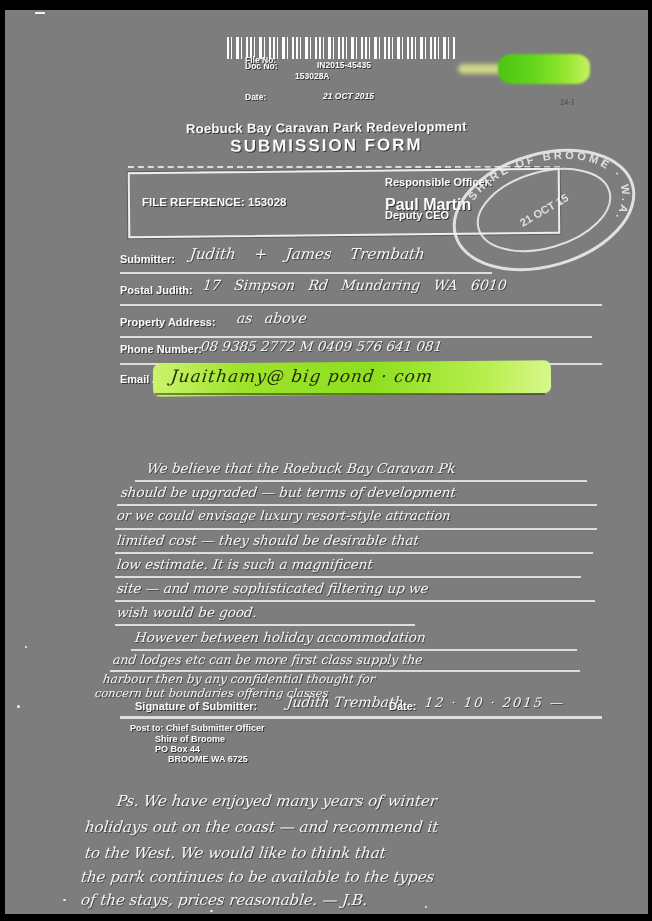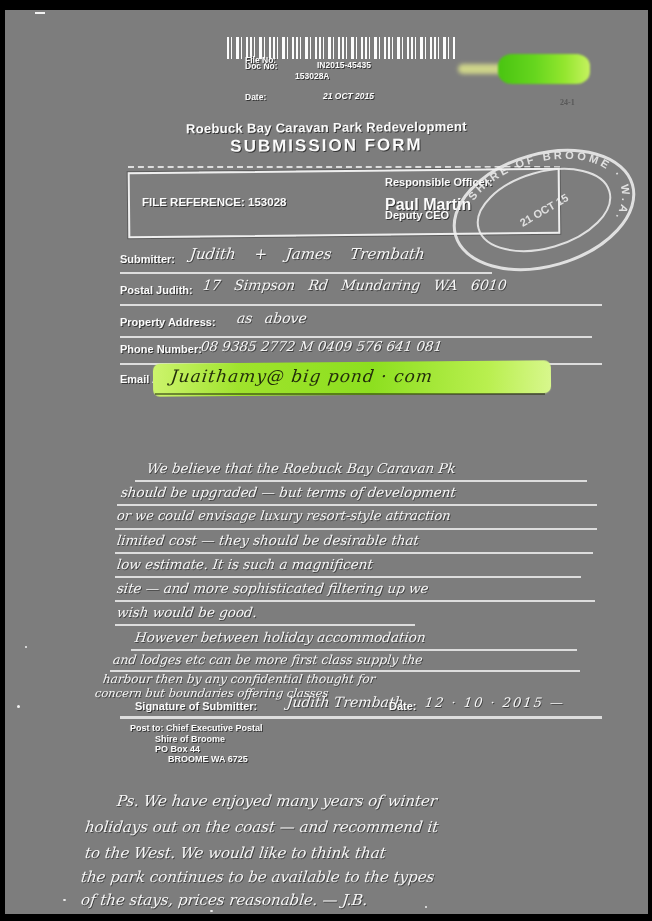--- a/index.html
+++ b/index.html
@@ -107,21 +107,21 @@
   <div class="uline" style="left:105px;top:660px;width:470px;"></div>
   <div class="hand" style="left:98px;top:662px;font-size:12px;">harbour then by any confidential thought for</div>
   <div class="hand" style="left:90px;top:676px;font-size:11.5px;">concern but boundaries offering classes</div>
 
   <div class="printed" style="left:116px;top:690px;font-size:11px;margin-left:14px;">Signature of Submitter:</div>
   <div class="hand" style="left:282px;top:684px;font-size:14px;">Judith Trembath</div>
   <div class="printed" style="left:384px;top:690px;font-size:11px;">Date:</div>
   <div class="hand" style="left:420px;top:685px;font-size:13px;letter-spacing:2px;">12 · 10 · 2015 —</div>
   <div class="uline" style="left:115px;top:706px;width:482px;border-bottom-width:3px;"></div>
 
-  <div class="printed" style="left:125px;top:713px;font-size:9px;">Post to: Chief Executive Postal</div>
+  <div class="printed" style="left:125px;top:713px;font-size:9px;">Post to: Chief Submitter Officer</div>
   <div class="printed" style="left:150px;top:724px;font-size:9px;">Shire of Broome</div>
   <div class="printed" style="left:150px;top:734px;font-size:9px;">PO Box 44</div>
   <div class="printed" style="left:150px;top:744px;font-size:9px;padding-left:13px;">BROOME WA 6725</div>
 
   <div class="hand" style="left:112px;top:782px;font-size:15px;">Ps.   We have enjoyed many years of winter</div>
   <div class="hand" style="left:80px;top:808px;font-size:15px;">holidays out on the coast — and recommend it</div>
   <div class="hand" style="left:80px;top:834px;font-size:15px;">to the West.   We would like to think that</div>
   <div class="hand" style="left:76px;top:858px;font-size:15px;">the park continues to be available to the types</div>
   <div class="hand" style="left:76px;top:881px;font-size:15px;">of the stays, prices reasonable. —            J.B.</div>
 

